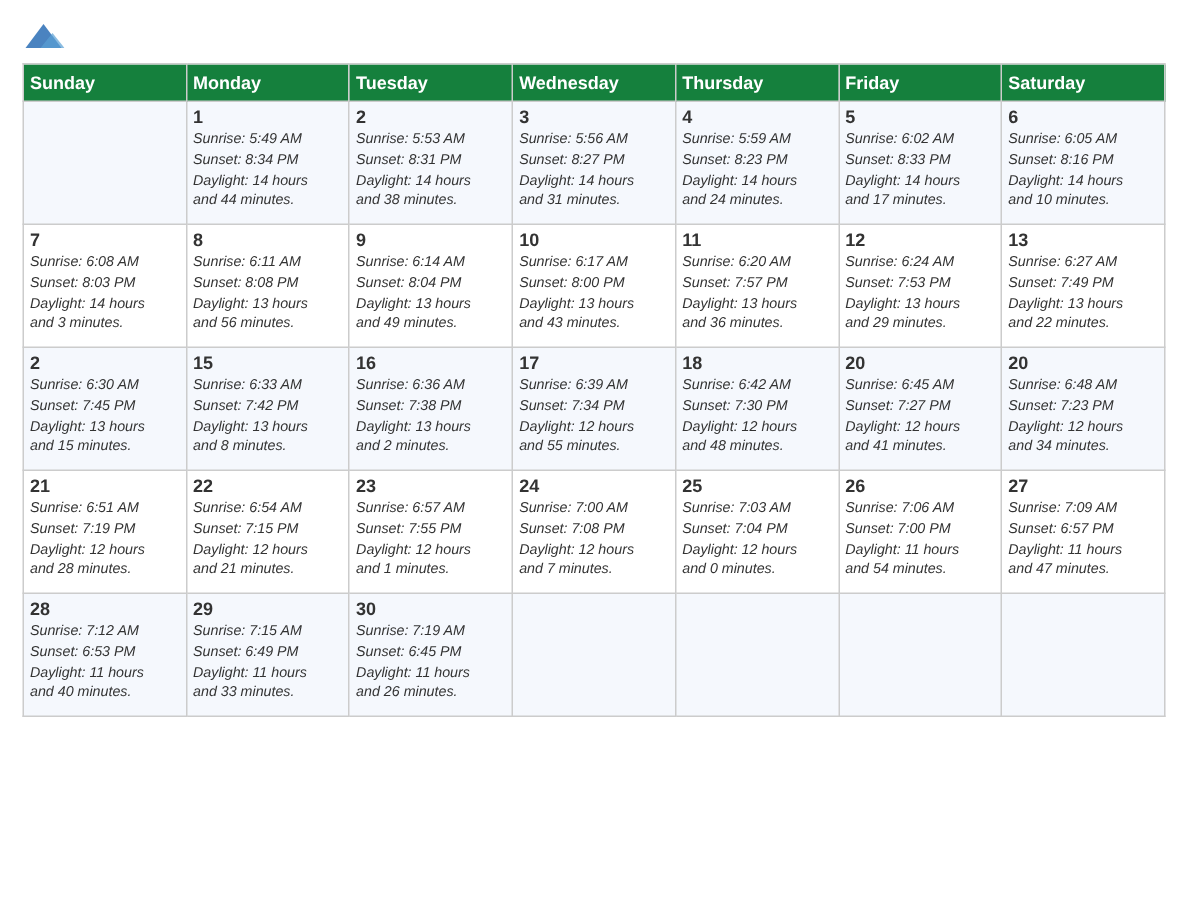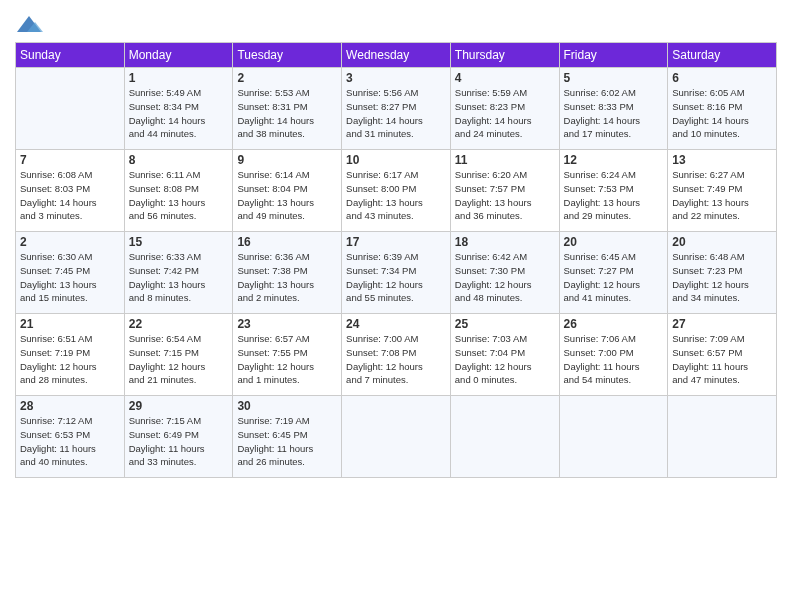--- a/index.html
+++ b/index.html
@@ -51,24 +51,24 @@
     .location {
       font-size: 14px;
       color: #333;
     }
     table {
       width: 100%;
       border-collapse: collapse;
       table-layout: fixed;
     }
     thead tr th {
-      background-color: #6d28d9;
+      background-color: #15803d;
       color: #fff;
       font-size: 12px;
-      font-weight: normal;
+      font-weight: bold;
       padding: 5px 4px;
       text-align: left;
       border: 1px solid #ccc;
     }
     tbody tr td {
       vertical-align: top;
       border: 1px solid #ccc;
       padding: 3px 4px;
       font-size: 9.5px;
       color: #333;
@@ -81,20 +81,21 @@
       background-color: #ffffff;
     }
     .day-number {
       font-size: 12px;
       font-weight: bold;
       display: block;
       margin-bottom: 1px;
     }
     .day-info {
       line-height: 1.45;
+      font-style: italic;
     }
   </style>
 </head>
 <body>
 
 <div class="container">
   <div class="header-area">
     <div class="logo">
       <svg class="logo-icon" viewBox="0 0 28 22" xmlns="http://www.w3.org/2000/svg">
         <polygon points="14,2 26,18 2,18" fill="#2a6db5" opacity="0.85"></polygon>

